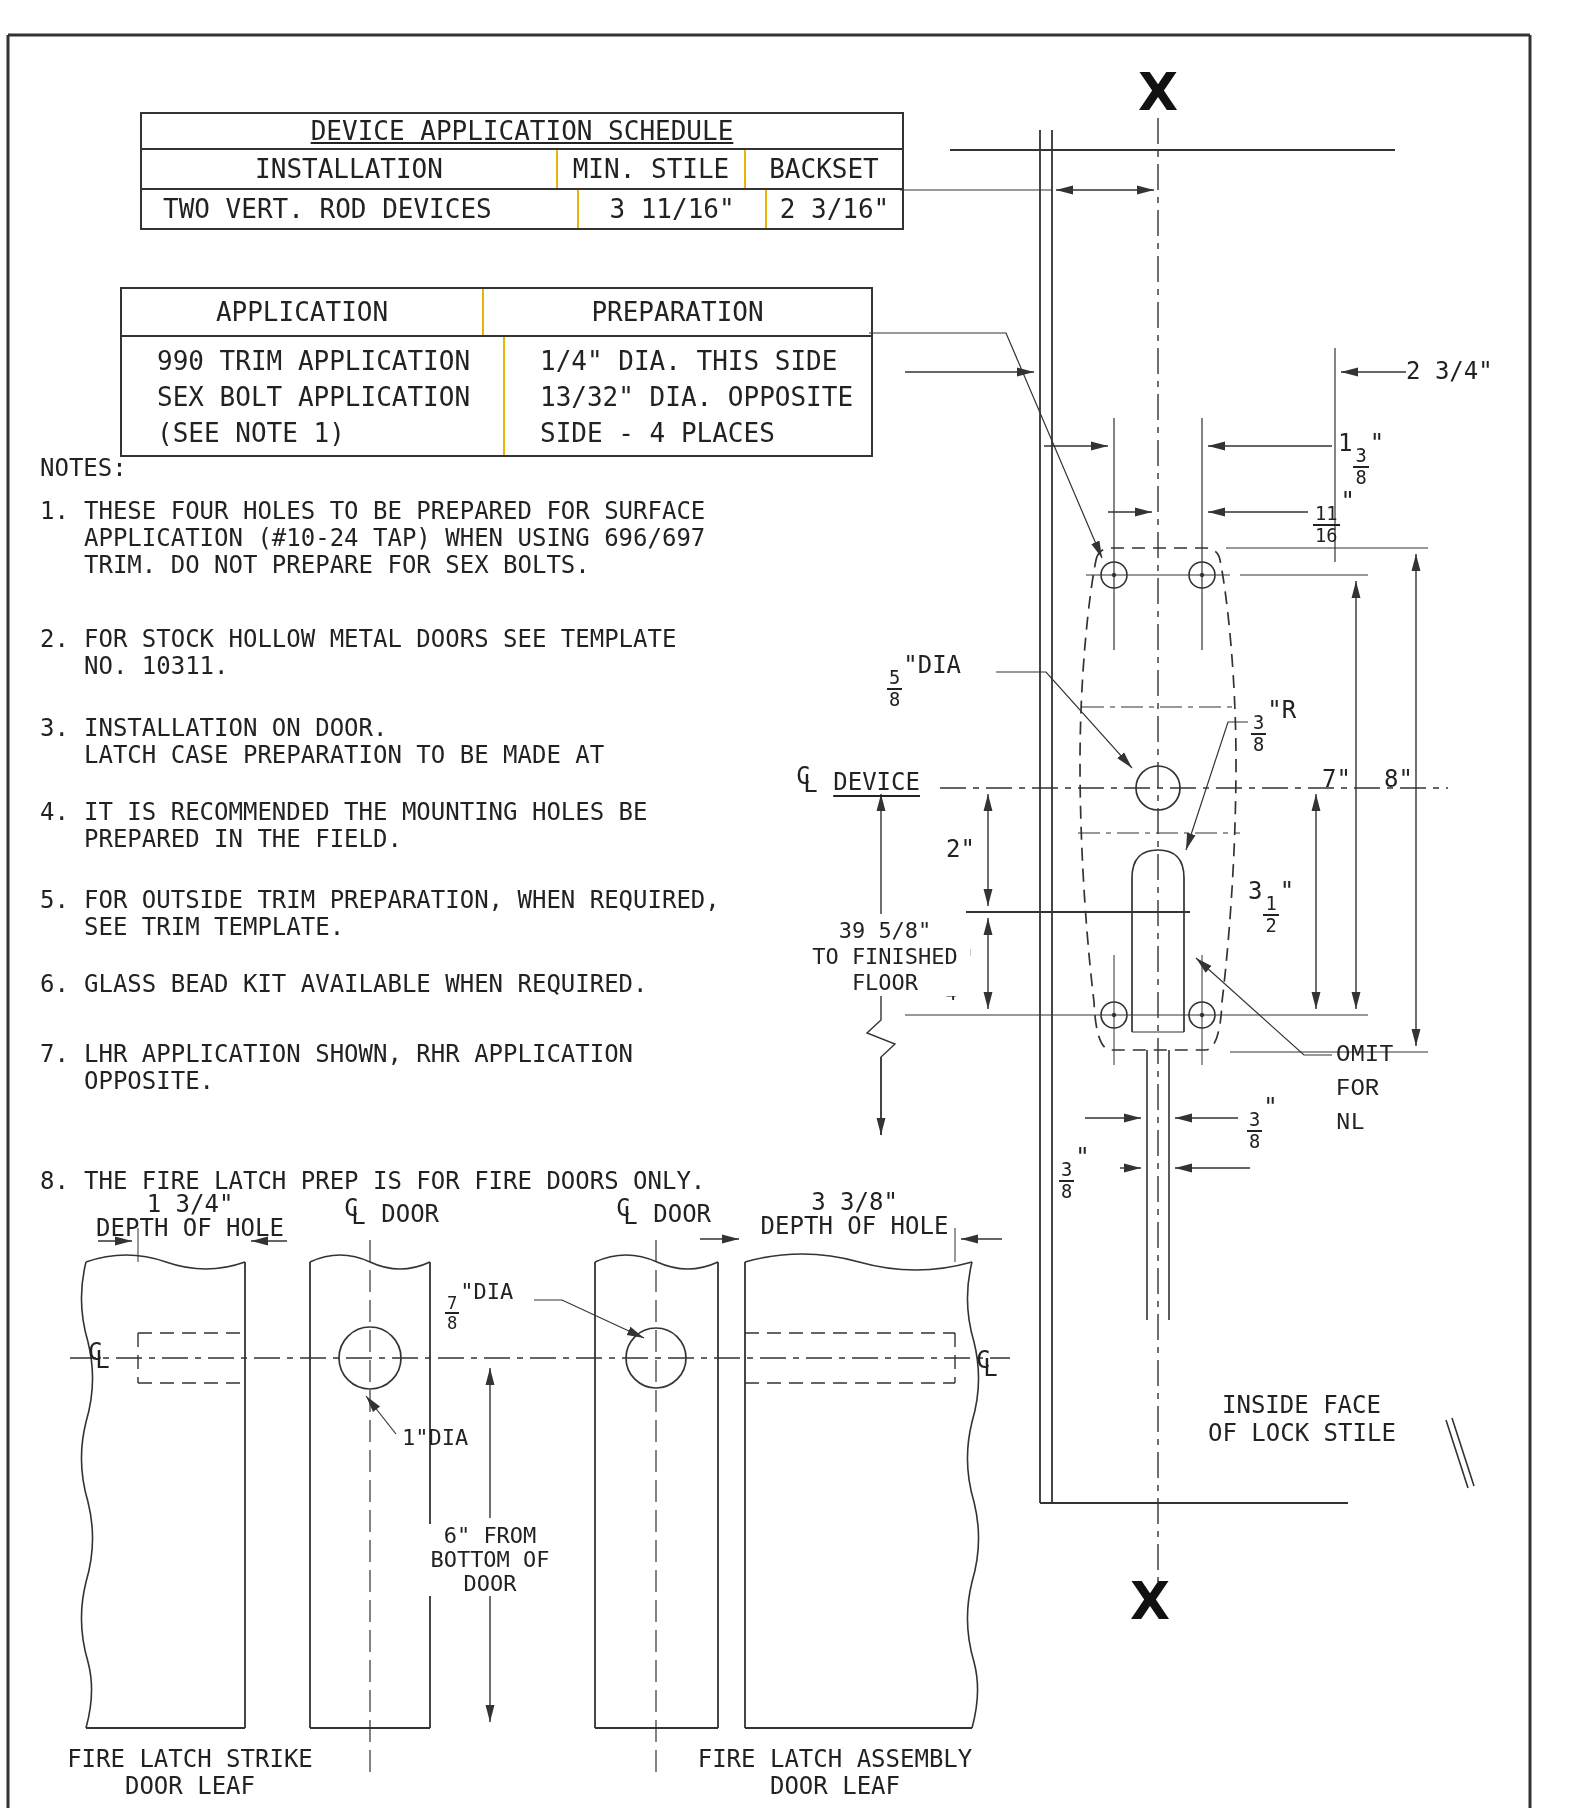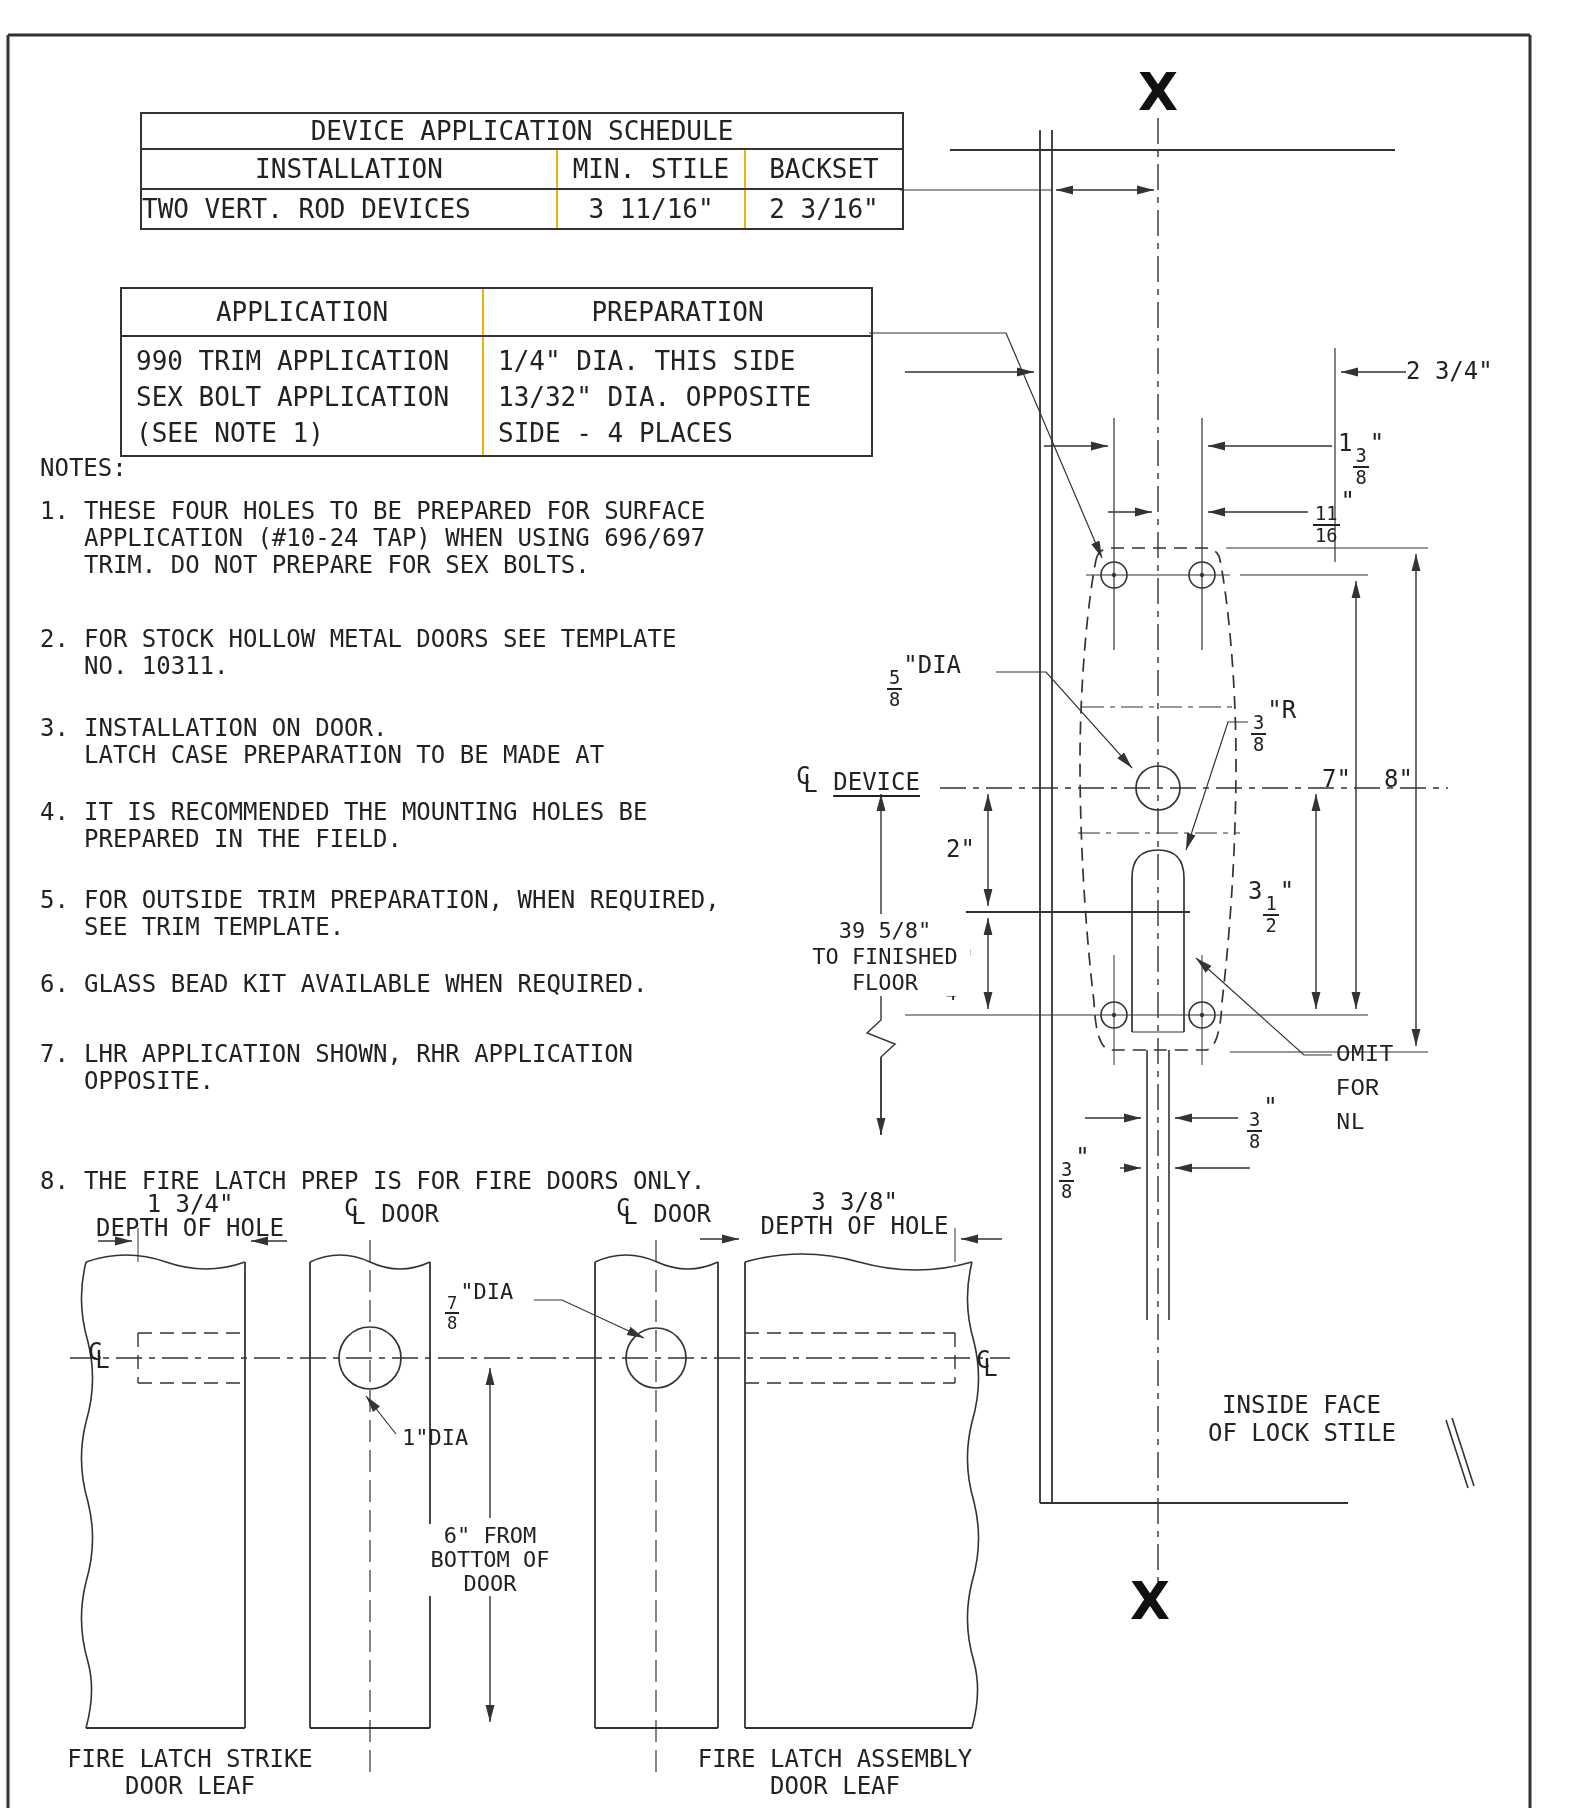--- a/index.html
+++ b/index.html
@@ -21,21 +21,21 @@
   .clsym .c{position:absolute;left:0;top:-0.12em;}
   .clsym .l{position:absolute;left:0.30em;top:0.22em;}
   .ul{text-decoration:underline;text-underline-offset:5px;}
   
   .tbl{position:absolute;border:2px solid #333;font-size:26px;color:#222;background:transparent;}
   .trow{display:flex;border-top:2px solid #333;}
   .trow:first-child{border-top:none;}
   .tcell{display:flex;align-items:center;justify-content:center;border-left:2px solid #eab308;
          overflow:hidden;}
   .tcell:first-child{border-left:none;}
-  .tleft{justify-content:flex-start;padding-left:0;}
+  .tleft{justify-content:flex-start;padding-left:21px;}
   .tlines{padding:6px 0 6px 14px;line-height:36px;}
   
   .note{position:absolute;display:flex;font-size:24px;line-height:27px;color:#222;}
   .nn{width:44px;flex:none;}
   .nl{white-space:pre;}
 </style>
 </head>
 <body>
 
 <div id="stage">
@@ -162,21 +162,21 @@
       <path d="M700,1239 H739" stroke-width="1.4" marker-end="url(#ah)"></path>
       <path d="M1002,1239 H961" stroke-width="1.4" marker-end="url(#ah)"></path>
 
       <path d="M490,1518 V1368" stroke-width="1.4" marker-end="url(#ah)"></path>
       <path d="M490,1596 V1722" stroke-width="1.4" marker-end="url(#ah)"></path>
     </g>
   </svg>
 
   <div class="tbl" style="left:140px;top:112px;width:760px;">
     <div class="trow" style="height:34px;">
-      <div class="tcell" style="width:100%;">DEVICE APPLICATION SCHEDULE</div>
+      <div class="tcell" style="width:100%;text-decoration:underline;">DEVICE APPLICATION SCHEDULE</div>
     </div>
     <div class="trow" style="height:38px;">
       <div class="tcell" style="width:414px;">INSTALLATION</div>
       <div class="tcell" style="width:186px;">MIN. STILE</div>
       <div class="tcell" style="flex:1;">BACKSET</div>
     </div>
     <div class="trow" style="height:38px;">
       <div class="tcell tleft" style="width:414px;">TWO VERT. ROD DEVICES</div>
       <div class="tcell" style="width:186px;">3 11/16"</div>
       <div class="tcell" style="flex:1;">2 3/16"</div>

